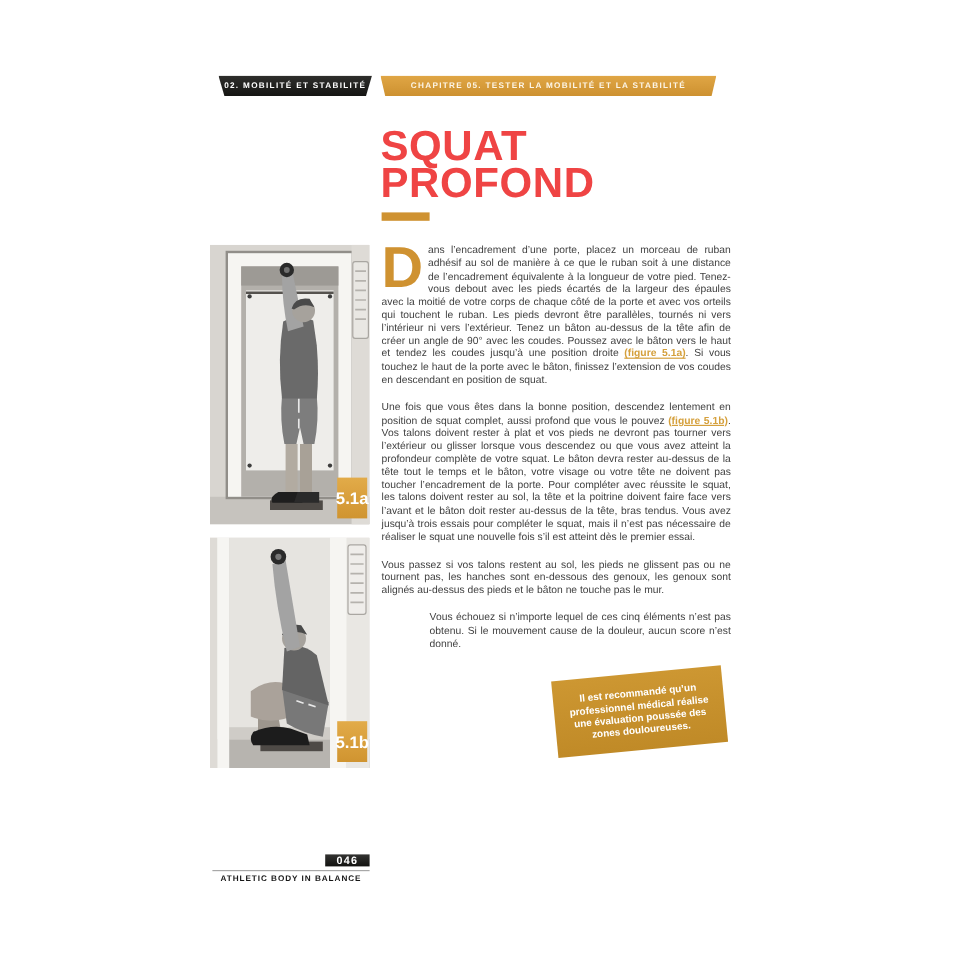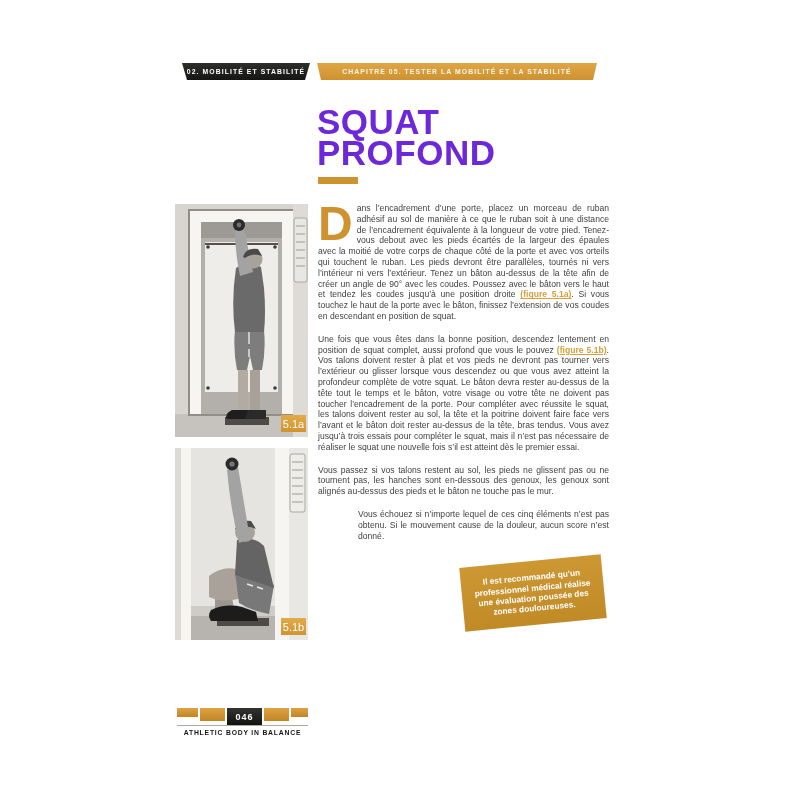--- a/index.html
+++ b/index.html
@@ -9,32 +9,32 @@
   
   .band{position:absolute;top:63px;height:17px;display:flex;align-items:center;justify-content:center;}
   .band span{font-size:6.8px;font-weight:bold;letter-spacing:1.1px;color:#fff;text-transform:uppercase;white-space:nowrap;}
   .band-black{left:182px;width:128px;background:linear-gradient(#2e2e2c,#151513);
               clip-path:polygon(0 0,100% 0,calc(100% - 5px) 100%,5px 100%);}
   .band-orange{left:317px;width:280px;background:linear-gradient(#e0a645,#cd9130);
                clip-path:polygon(0 0,100% 0,calc(100% - 4px) 100%,4px 100%);}
   .band-orange span{color:#fdf6e8;}
 
   
-  .title{position:absolute;left:317px;top:106px;margin:0;color:#6d28d9;
+  .title{position:absolute;left:317px;top:106px;margin:0;color:#ef4444;
          font-size:35px;line-height:31px;letter-spacing:.5px;font-weight:bold;}
   .title span{display:block;}
   .title-rule{position:absolute;left:318px;top:177px;width:40px;height:7px;background:#cf9231;}
 
   
   .photo{position:absolute;margin:0;padding:0;}
   .photo-a{left:175px;top:204px;width:133px;height:233px;}
   .photo-b{left:175px;top:448px;width:133px;height:192px;text-align:right;}
   .photo svg{display:block;width:100%;height:100%;}
-  .fig-label{position:absolute;right:2px;bottom:5px;width:25px;height:17px;
-             background:linear-gradient(#e2ab49,#d09430);color:#fff;font-size:11px;font-weight:normal;
+  .fig-label{position:absolute;right:2px;bottom:5px;width:25px;height:34px;
+             background:linear-gradient(#e2ab49,#d09430);color:#fff;font-size:14px;font-weight:bold;
              display:flex;align-items:center;justify-content:center;}
 
   
   .body-col{position:absolute;left:318px;top:203px;width:291px;color:#3f3f3f;
             font-size:8.6px;line-height:10.8px;text-align:justify;}
   .body-col p{margin:0 0 12px 0;}
   .body-col p:last-child{margin-bottom:0;margin-left:40px;}
   .dropcap{float:left;color:#cf9231;font-size:48px;line-height:39px;font-weight:bold;
            padding:1px 4px 0 0;}
   .figref{color:#d5a03c;font-weight:bold;text-decoration:underline;}
@@ -46,21 +46,21 @@
 
   
   .callout{position:absolute;left:462px;top:561px;width:142px;height:64px;
            background:linear-gradient(#cd9732,#c08a27);transform:rotate(-5.5deg);
            display:flex;align-items:center;justify-content:center;text-align:center;
            padding:4px 10px;box-sizing:border-box;}
   .callout span{color:#fff;font-weight:bold;font-size:8.3px;line-height:10.4px;}
 
   
   .pagefoot{position:absolute;left:177px;top:708px;width:131px;}
-  .steps{display:flex;gap:2px;height:17px;}
+  .steps{display:flex;align-items:flex-end;gap:2px;height:17px;flex-direction:column;}
   .step{display:block;background:linear-gradient(#dda341,#c28526);}
   .step.s1{width:22px;height:9px;}
   .step.s2{width:25px;height:13px;}
   .step.s3{width:37px;height:17px;background:linear-gradient(#333331,#121210);
            display:flex;align-items:center;justify-content:center;}
   .step.s3 span{color:#fff;font-size:9px;font-weight:bold;letter-spacing:1px;}
   .step.s4{width:25px;height:13px;}
   .step.s5{width:18px;height:9px;}
   .foot-rule{height:1px;background:#a8a8a8;margin-top:0;}
   .book-title{margin-top:3px;text-align:center;font-size:6.8px;font-weight:bold;

